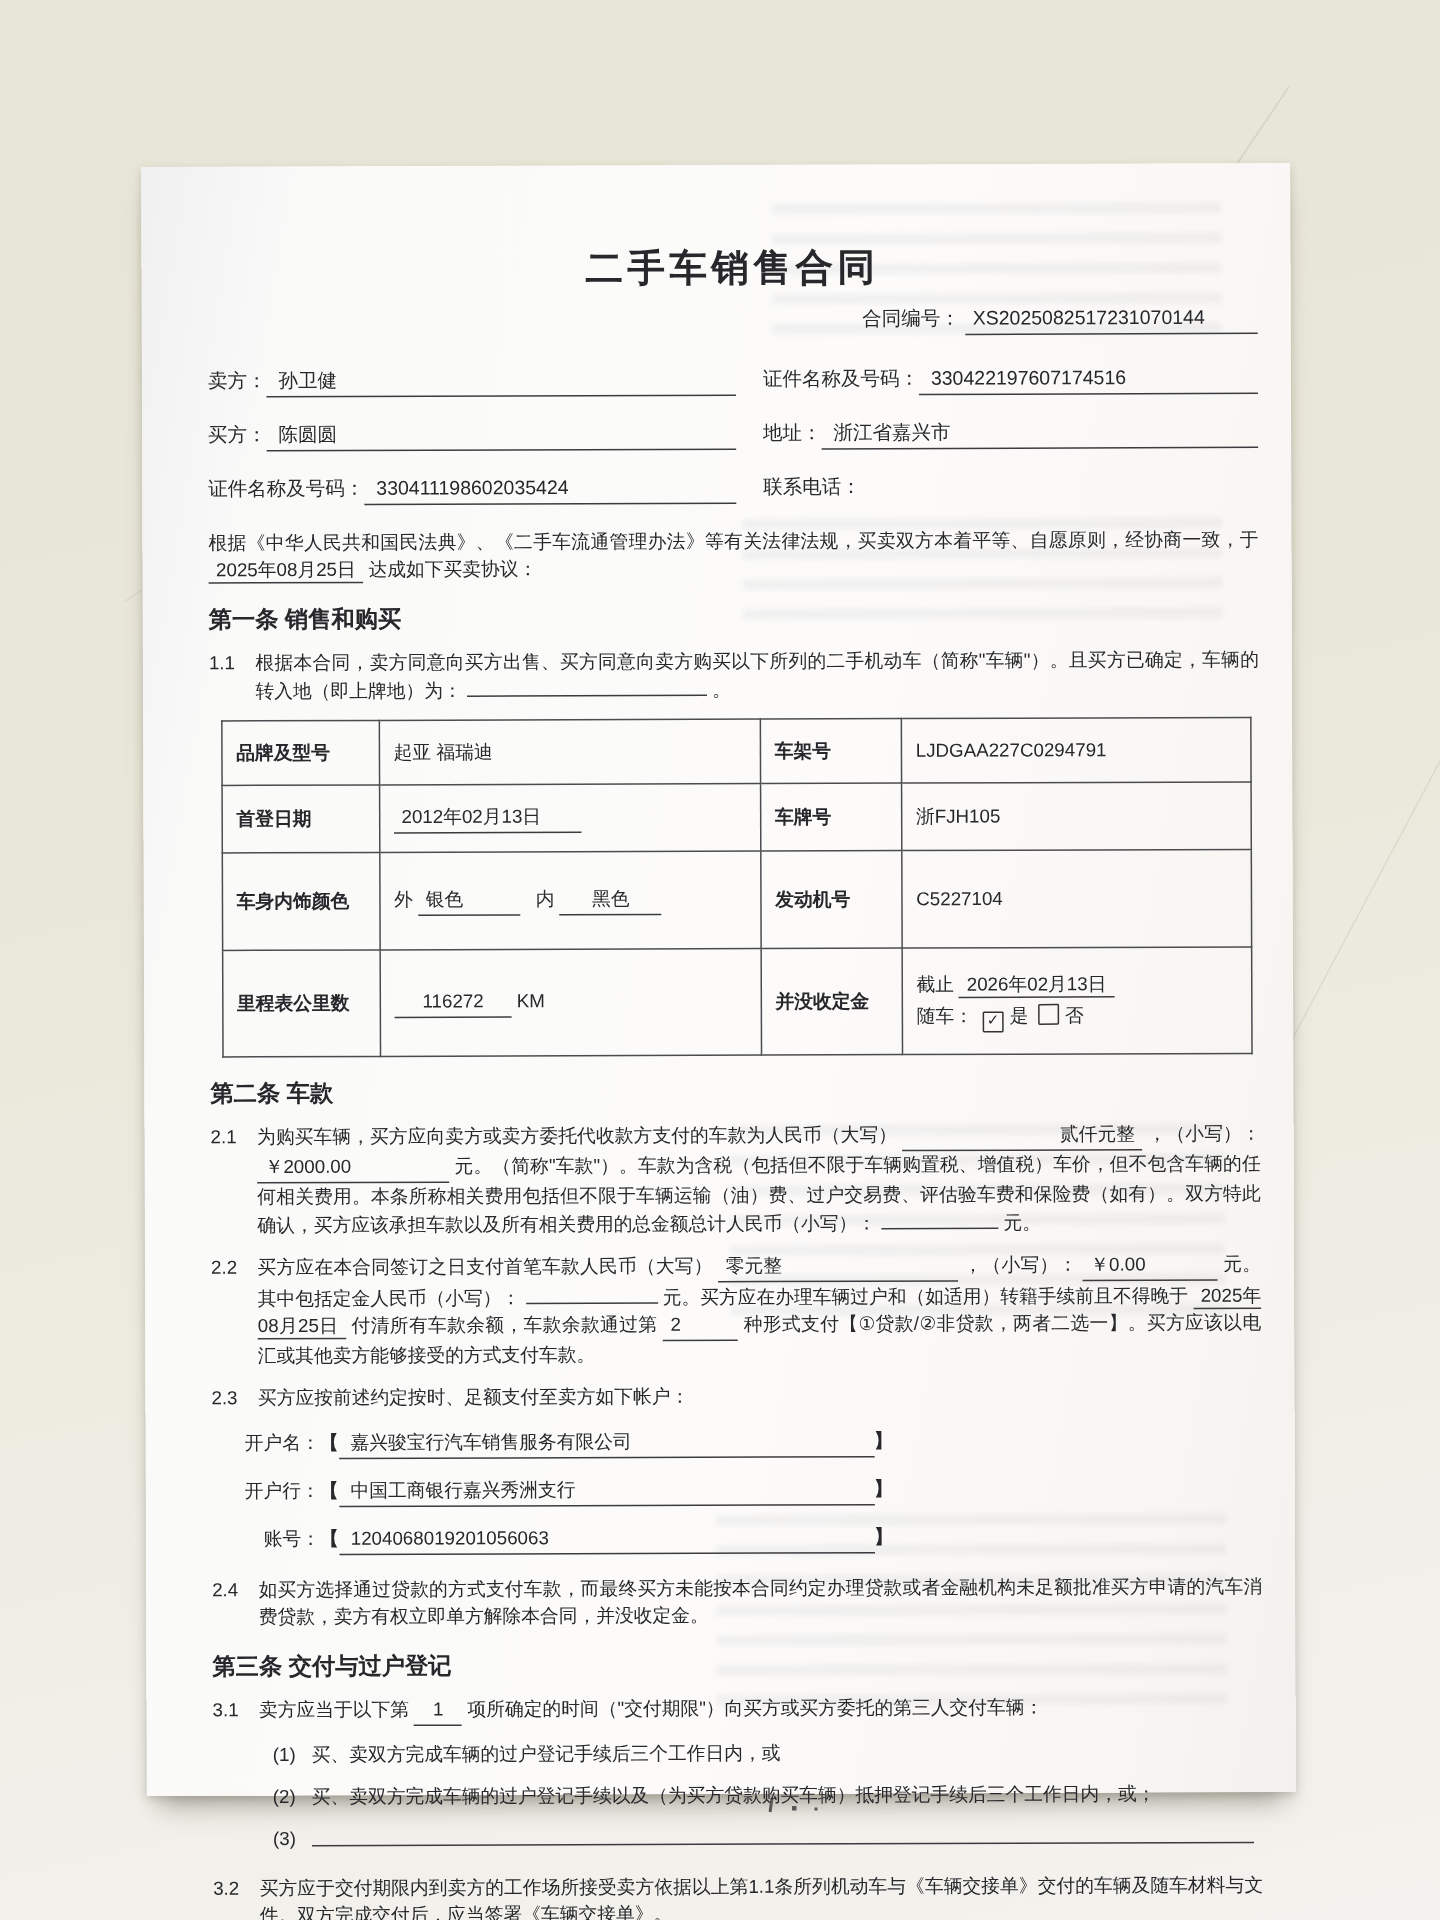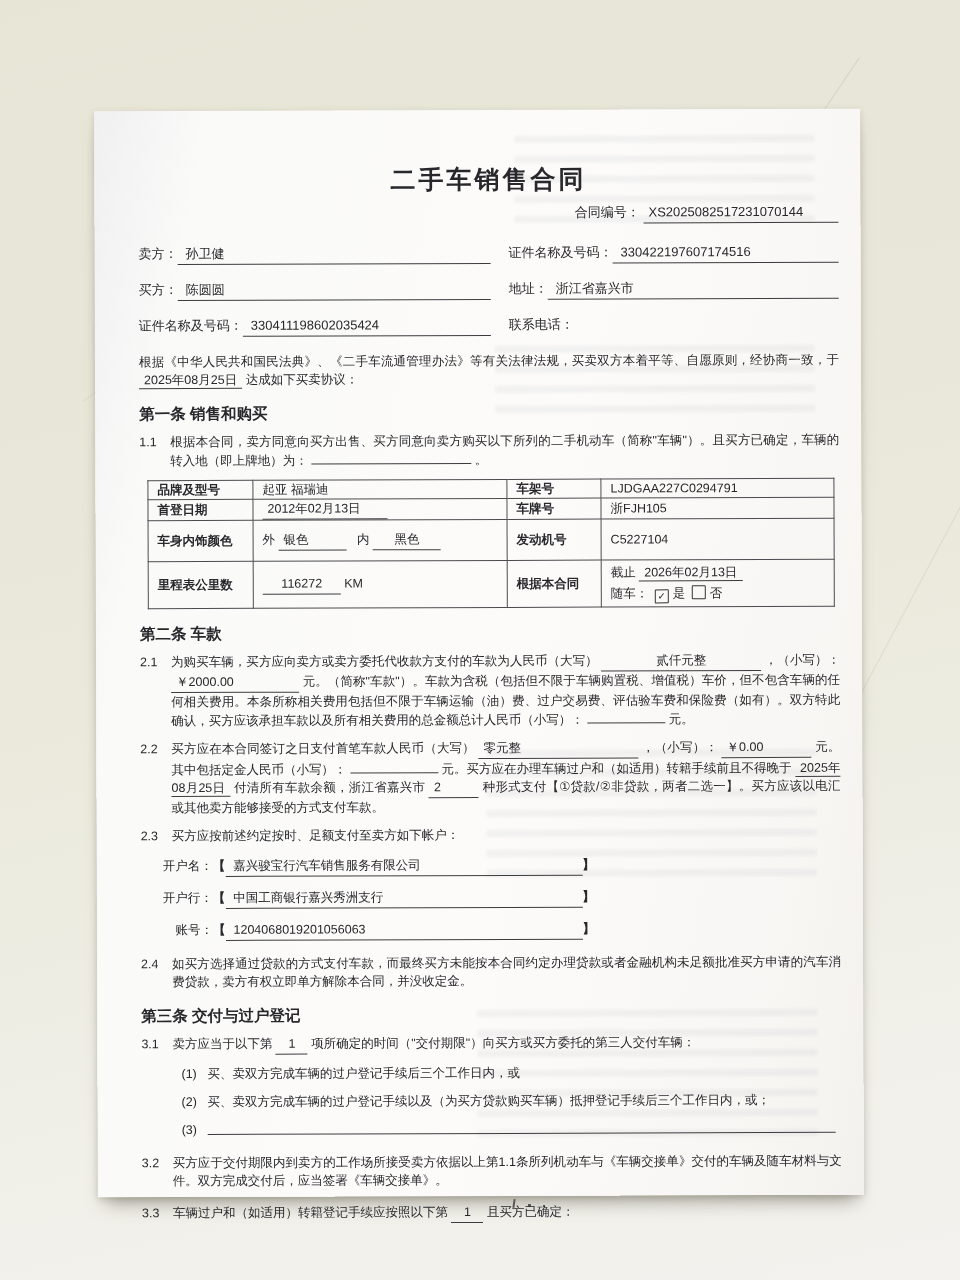--- a/index.html
+++ b/index.html
@@ -30,21 +30,21 @@
   .party .val{flex:1;border-bottom:1px solid #3c3c40;padding:0 0 1px 8px;}
   .preamble{margin-top:4px;text-align:justify;}
   .sec-head{margin-top:16px;font-size:15.5px;font-weight:bold;}
   .clause{display:flex;margin-top:10px;text-align:justify;}
   .cnum{flex:0 0 31px;}
   .ctext{flex:1;}
   .sub-item{display:flex;margin-top:10px;margin-left:40px;}
   .sub-num{flex:0 0 26px;}
   .sub-text{flex:1;}
   table.veh{border-collapse:collapse;margin:10px 0 0 8px;width:687px;}
-  table.veh td{border:1px solid #4c4c50;padding:0 9px;vertical-align:middle;}
+  table.veh td{border:1px solid #4c4c50;padding:12px 9px;vertical-align:middle;}
   table.veh{border:1.5px solid #4c4c50;}
   td.hd{font-weight:bold;width:86px;}
   td.hd2{font-weight:bold;width:75px;}
   td.v1{width:235px;}
   .acct-row{display:flex;margin-top:12px;margin-left:10px;}
   .acct-lbl{flex:none;width:62px;text-align:right;}
   .acct-brk{font-weight:bold;}
   .acct-val{display:inline-block;width:345px;border-bottom:1px solid #3c3c40;padding:0 4px 1px 8px;}
   .cb{display:inline-block;width:12px;height:12px;border:1.5px solid #333;margin:0 4px 0 3px;
       vertical-align:-2px;text-align:center;line-height:11px;font-size:10px;border-radius:1px;}
@@ -148,21 +148,21 @@
           </td>
           <td class="hd2">发动机号</td>
           <td>C5227104</td>
         </tr>
         <tr>
           <td class="hd" style="height:46px">里程表公里数</td>
           <td class="v1">
             <span class="u-ib" style="min-width:68px;text-align:center">116272</span>
             <span>KM</span>
           </td>
-          <td class="hd2">根据本合同</td>
+          <td class="hd2">并没收定金</td>
           <td>
             <div class="ins-line">
               <span>截止</span>
               <span class="u">2026年02月13日</span>
             </div>
             <div class="ins-line">
               <span>随车：</span>
               <span class="cb">✓</span><span>是</span>
               <span class="cb"></span><span>否</span>
             </div>
@@ -170,41 +170,41 @@
         </tr>
       </tbody>
         </table>
 
       <div class="sec-head">第二条 车款</div>
 
       <div class="clause">
         <span class="cnum">2.1</span>
         <span class="ctext">
           <span>为购买车辆，买方应向卖方或卖方委托代收款方支付的车款为人民币（大写）</span>
-          <span class="u-ib" style="min-width:150px;text-align:center">贰仟元整</span>
+          <span class="u-ib" style="min-width:150px;text-align:right">贰仟元整</span>
           <span>，（小写）：</span>
           <span class="u-ib" style="min-width:118px;text-align:left">￥2000.00</span>
           <span>元。（简称"车款"）。车款为含税（包括但不限于车辆购置税、增值税）车价，但不包含车辆的任何相关费用。本条所称相关费用包括但不限于车辆运输（油）费、过户交易费、评估验车费和保险费（如有）。双方特此确认，买方应该承担车款以及所有相关费用的总金额总计人民币（小写）：</span>
           <span class="blank" style="width:78px"></span>
           <span>元。</span>
         </span>
       </div>
 
       <div class="clause">
         <span class="cnum">2.2</span>
         <span class="ctext">
           <span>买方应在本合同签订之日支付首笔车款人民币（大写）</span>
           <span class="u-ib" style="min-width:150px;text-align:left">零元整</span>
           <span>，（小写）：</span>
           <span class="u-ib" style="min-width:80px;text-align:left">￥0.00</span>
           <span>元。其中包括定金人民币（小写）：</span>
           <span class="blank" style="width:88px"></span>
           <span>元。买方应在办理车辆过户和（如适用）转籍手续前且不得晚于</span>
           <span class="u">2025年08月25日</span>
-          <span>付清所有车款余额，浙江省嘉兴市</span>
+          <span>付清所有车款余额，车款余款通过第</span>
           <span class="u-ib" style="min-width:40px;text-align:left">2</span>
           <span>种形式支付【①贷款/②非贷款，两者二选一】。买方应该以电汇或其他卖方能够接受的方式支付车款。</span>
         </span>
       </div>
 
       <div class="clause">
         <span class="cnum">2.3</span>
         <span class="ctext">买方应按前述约定按时、足额支付至卖方如下帐户：</span>
       </div>
       <div class="acct-row">

